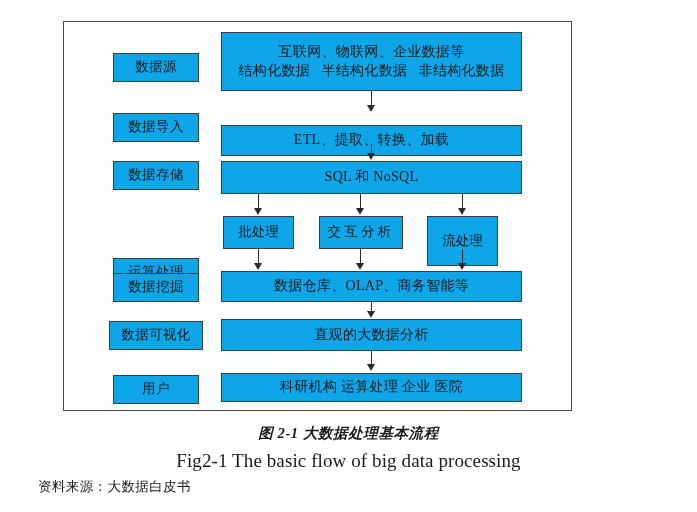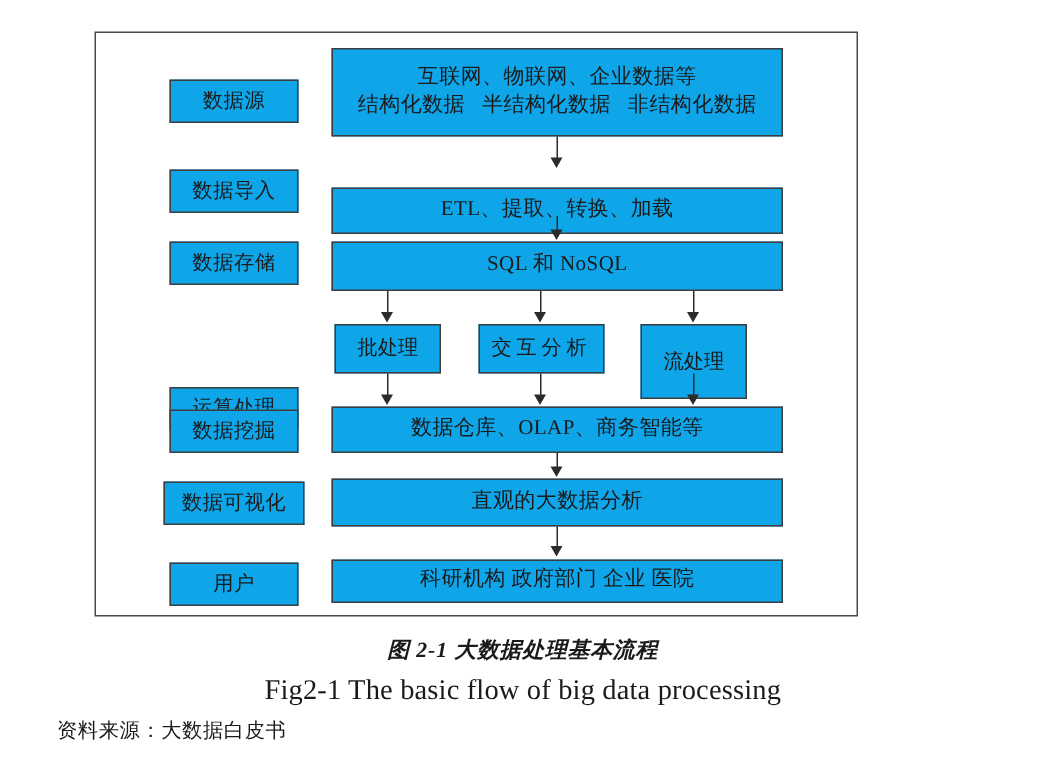--- a/index.html
+++ b/index.html
@@ -166,21 +166,21 @@
 
   <div class="box content-box" style="left:157px; top:249px; width:301px; height:31px;">
     <span>数据仓库、OLAP、商务智能等</span>
   </div>
 
   <div class="box content-box" style="left:157px; top:297px; width:301px; height:32px;">
     <span>直观的大数据分析</span>
   </div>
 
   <div class="box content-box" style="left:157px; top:351px; width:301px; height:29px;">
-    <span>科研机构   政府部门 企业   医院</span>
+    <span>科研机构   运算处理 企业   医院</span>
   </div>
 
   <div class="conn conn-v" style="left:307px; top:69px; height:15px;"></div>
   <div class="arrow-head" style="left:303px; top:83px;"></div>
 
   <div class="conn conn-v" style="left:307px; top:122px; height:10px;"></div>
   <div class="arrow-head" style="left:303px; top:131px;"></div>
 
   <div class="conn conn-v" style="left:194px; top:172px; height:15px;"></div>
   <div class="arrow-head" style="left:190px; top:186px;"></div>

